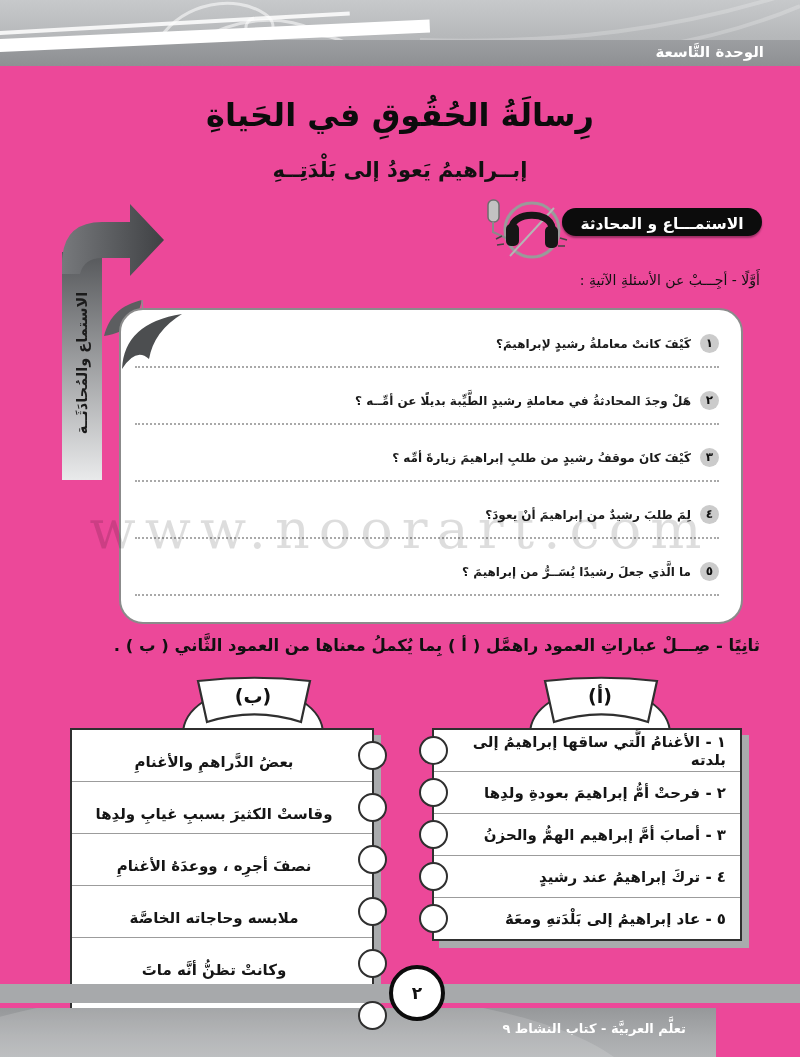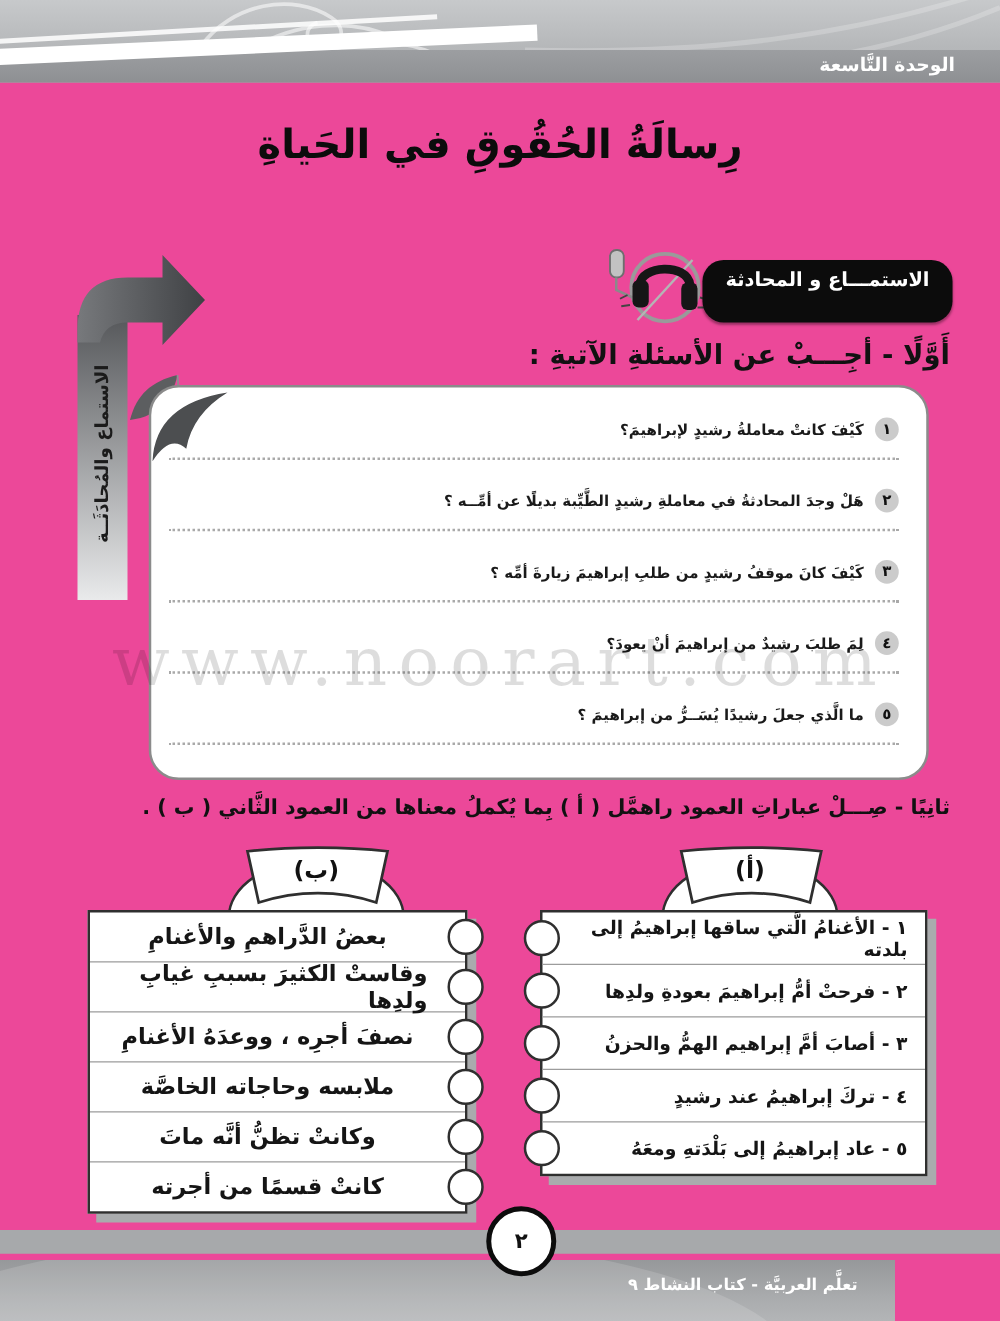--- a/index.html
+++ b/index.html
@@ -19,33 +19,33 @@
        transform:rotate(-3.2deg);}
   .unit-label{position:absolute;top:43px;right:36px;color:#fff;font-weight:bold;font-size:15px;direction:rtl;}
 
   
   .title{position:absolute;top:96px;left:0;width:100%;text-align:center;direction:rtl;
          font-size:32px;font-weight:bold;color:#0c0c0c;}
   .subtitle{position:absolute;top:158px;left:0;width:100%;text-align:center;direction:rtl;
          font-size:21px;font-weight:bold;color:#111;}
 
   
-  .badge-pill{position:absolute;top:208px;right:38px;width:200px;height:50px;background:#0c0c0c;
+  .badge-pill{position:absolute;top:208px;right:38px;width:200px;height:28px;background:#0c0c0c;
          border-radius:17px;color:#fff;font-size:15.5px;font-weight:bold;line-height:33px;
          text-align:center;direction:rtl;box-shadow:0 2px 2px rgba(0,0,0,.35);}
   .badge-icon{position:absolute;top:194px;right:222px;width:98px;height:68px;}
 
   
   .side-svg{position:absolute;top:194px;left:44px;width:122px;height:336px;}
   .side-label{position:absolute;left:-31px;top:352px;width:232px;height:22px;
         transform:rotate(-90deg);text-align:center;font-size:14.5px;font-weight:bold;
         color:#1b1b1b;direction:rtl;letter-spacing:.5px;}
 
   
-  .h1{position:absolute;top:272px;right:40px;direction:rtl;font-size:22px;font-weight:bold;color:#111;}
+  .h1{position:absolute;top:272px;right:40px;direction:rtl;font-size:14px;font-weight:normal;color:#111;}
   .qbox{position:absolute;top:308px;left:119px;width:620px;height:312px;background:#fff;
         border:2px solid #8b8b8b;border-radius:24px;}
   .fold{position:absolute;top:-1px;left:-1px;width:100px;height:68px;}
   .q{position:absolute;right:22px;left:14px;}
   .qline{display:flex;align-items:center;direction:rtl;}
   .qnum{flex:0 0 auto;width:19px;height:19px;border-radius:50%;background:#cbcbcb;color:#111;
         font-size:12px;line-height:19px;text-align:center;margin-left:9px;font-weight:bold;}
   .qtext{font-size:12px;font-weight:bold;color:#1a1a1a;}
   .dots{margin-top:13px;border-bottom:2px dotted #a9a9a9;height:0;}
 
@@ -64,21 +64,21 @@
   .banner-b{top:676px;left:158px;}
 
   .mtable{position:absolute;background:#fff;border:2.5px solid #2f2f2f;
       box-shadow:7px 7px 0 #a9abad;}
   .tblA{top:728px;left:432px;width:306px;}
   .tblB{top:728px;left:70px;width:300px;}
   .mrow{position:relative;display:flex;align-items:center;direction:rtl;
       border-bottom:1.5px solid #9c9c9c;font-weight:bold;color:#151515;}
   .mrow:last-child{border-bottom:none;text-align:center;}
   .tblA .mrow{height:41px;padding:0 14px 0 30px;font-size:15px;justify-content:flex-start;}
-  .tblB .mrow{height:39px;padding:0 30px 0 14px;font-size:18px;justify-content:center;}
+  .tblB .mrow{height:39px;padding:12px 30px 0 14px;font-size:15px;justify-content:center;}
   .conn{position:absolute;top:50%;width:25px;height:25px;margin-top:-14.5px;background:#fff;
       border:2px solid #2f2f2f;border-radius:50%;z-index:4;}
   .tblA .conn{left:-15px;}
   .tblB .conn{right:-15px;}
 
   
   .pgbar{position:absolute;top:984px;left:0;width:800px;height:19px;background:#a7a9ab;}
   .pgcircle{position:absolute;top:965px;left:389px;width:48px;height:48px;background:#fff;
       border:4px solid #0c0c0c;border-radius:50%;text-align:center;line-height:48px;
       font-size:17px;font-weight:bold;color:#111;z-index:5;}
@@ -108,20 +108,21 @@
         <path d="M420,6 C330,44 230,58 120,58"></path>
       </g>
     </svg>
     <div class="unit-strip"></div>
     <div class="wedge1"></div>
     <div class="wedge2"></div>
     <div class="unit-label">الوحدة التَّاسعة</div>
   </div>
 
   <div class="title">رِسالَةُ الحُقُوقِ في الحَياةِ</div>
+  <div class="subtitle">إبــراهيمُ يَعودُ إلى بَلْدَتِــهِ</div>
 
   <svg class="badge-icon" viewBox="0 0 98 68">
     <circle cx="52" cy="36" r="27" fill="none" stroke="#9a9a9a" stroke-width="3"></circle>
     <path d="M30,62 L74,14" stroke="#b5b5b5" stroke-width="2" fill="none"></path>
     <rect x="8" y="6" width="11" height="22" rx="5" fill="#c2c2c2" stroke="#6e6e6e" stroke-width="1.5"></rect>
     <path d="M13,28 L13,38 L26,44" stroke="#8a8a8a" stroke-width="2" fill="none"></path>
     <path d="M32,34 C32,18 70,16 72,34" fill="none" stroke="#161616" stroke-width="7" stroke-linecap="round"></path>
     <rect x="26" y="30" width="13" height="22" rx="5" fill="#161616"></rect>
     <rect x="65" y="32" width="13" height="22" rx="5" fill="#161616"></rect>
     <path d="M22,42 l-6,3 M24,50 l-7,1 M80,44 l7,2 M78,52 l7,0" stroke="#444" stroke-width="1.5"></path>

